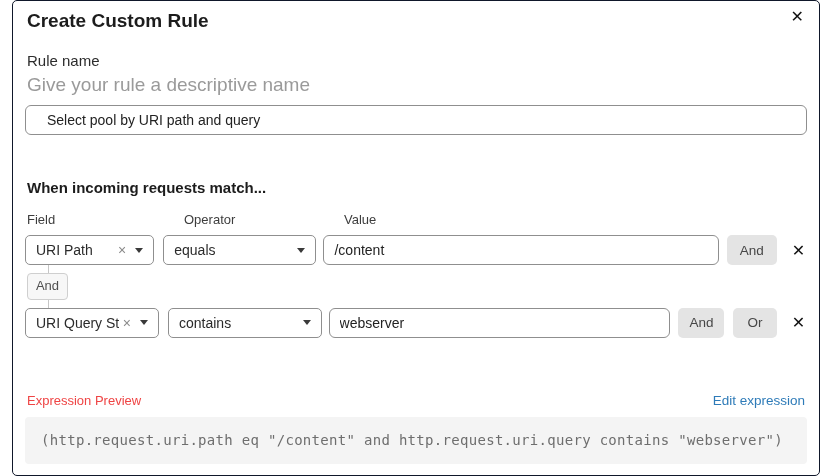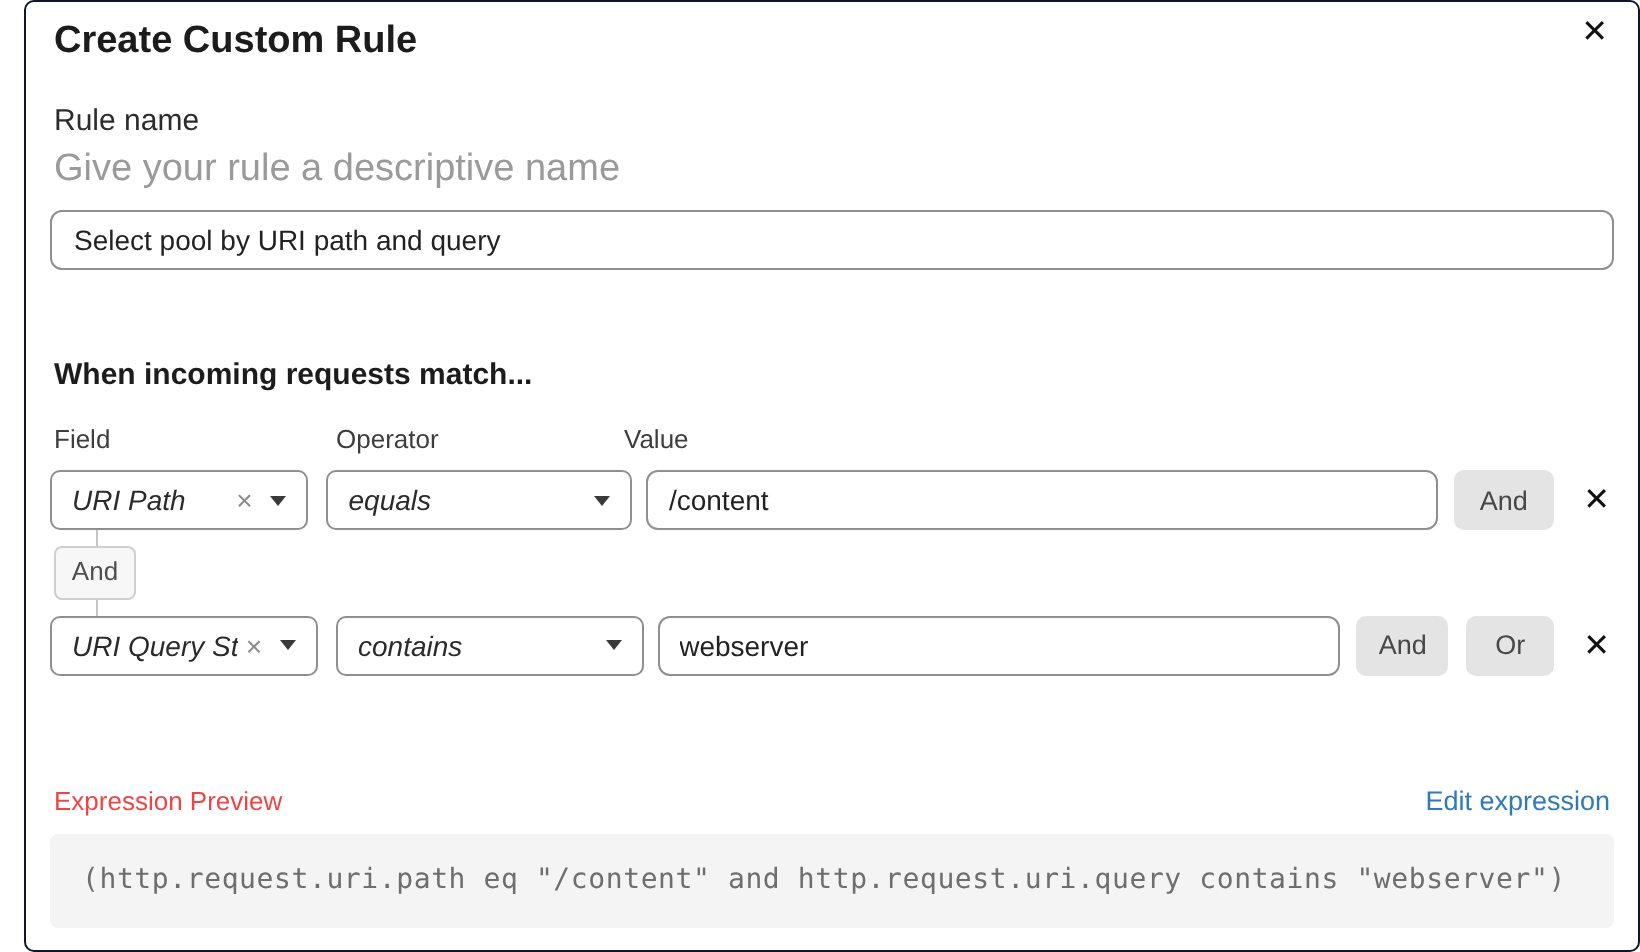--- a/index.html
+++ b/index.html
@@ -7,34 +7,34 @@
   body { font-family:"Liberation Sans","DejaVu Sans",sans-serif; color:#1f1f1f; }
   .dialog { position:absolute; inset:0; background:#fff; border:1px solid #0f172a;
             border-radius:5px; padding:0 12px; overflow:hidden;margin-left:12px; }
   .title { margin:9px 0 0 2px; font-size:19px; font-weight:700; color:#1c1c1c; }
   .close-btn { position:absolute; top:6px; right:15px; font-size:16px; font-weight:700;
                color:#111; cursor:pointer; line-height:1.2; background:none; border:none;
                font-family:inherit; }
   .rule-label { margin:20px 0 0 2px; font-size:15px; color:#2c2c2c; }
   .rule-helper { margin:5px 0 0 2px; font-size:19px; color:#9a9a9a; }
   .rule-input { display:block; margin-top:9px; width:100%; height:30px;
-                border:1px solid #8f8f8f; border-radius:6px; padding:0 11px;
+                border:1px solid #8f8f8f; border-radius:6px; padding:0 21px;
                 font-size:14px; color:#222; font-family:inherit; background:#fff; }
   .match-heading { margin:44px 0 0 2px; font-size:15px; font-weight:700; color:#1c1c1c; }
-  .cols { display:flex; margin-top:16px; font-size:13px; color:#3d3d3d; }
+  .cols { display:flex; margin-top:16px; font-size:13px; color:#3d3d3d;gap:16px; }
   .col-field { width:143px; padding-left:2px; }
   .col-operator { width:142px; }
   .col-value { padding-left:2px; }
   .cond-row { display:flex; align-items:center; margin-top:8px; height:30px; }
   .dropdown { height:30px; border:1px solid #8f8f8f; border-radius:5px; display:flex;
               align-items:center; padding:0 10px; font-size:14px; color:#2b2b2b;
               background:#fff; cursor:pointer; }
   .dd-field { width:134px; margin-right:9px; }
   .dd-operator { width:159px; margin-right:7px; }
-  .dd-label { flex:1; white-space:nowrap; overflow:hidden;font-style:italic; }
+  .dd-label { flex:1; white-space:nowrap; overflow:hidden; }
   .clear-x { color:#8a8a8a; font-size:14px; margin:0 9px 0 4px; line-height:1; }
   .caret { width:0; height:0; border-left:4.5px solid transparent;
            border-right:4.5px solid transparent; border-top:5.5px solid #3a3a3a; }
   .value-input { height:30px; border:1px solid #8f8f8f; border-radius:6px; padding:0 10px;
                  font-size:14px; color:#222; font-family:inherit; background:#fff; }
   .v1 { width:412px; } .v2 { width:355px; }
   .logic-btn { height:30px; border:none; background:#e4e4e4; border-radius:5px;
                color:#474747; font-size:13.5px; font-family:inherit; text-align:center;
                cursor:pointer; }
   .w-and1 { width:52px; margin-left:8px; }

